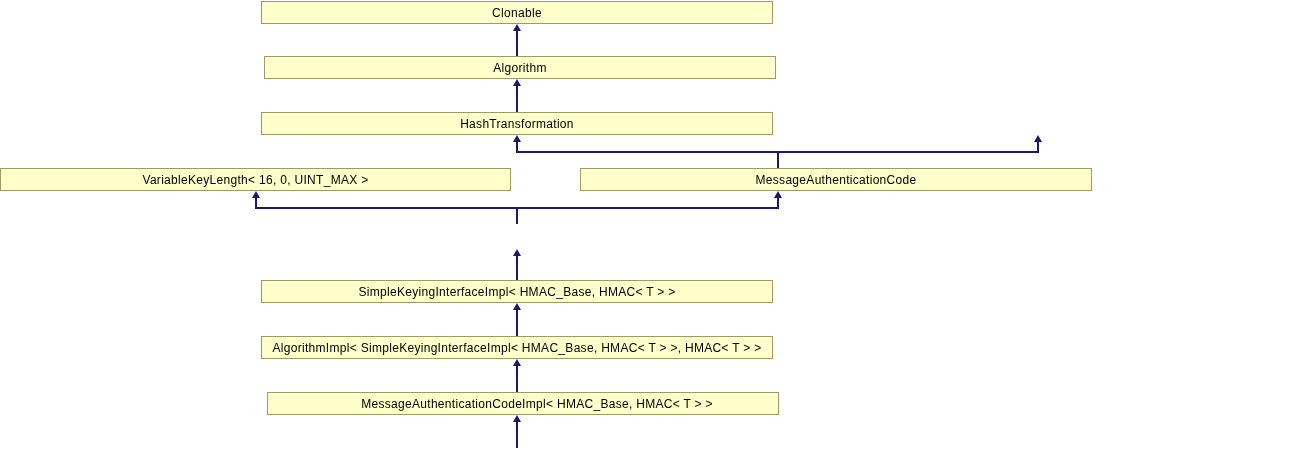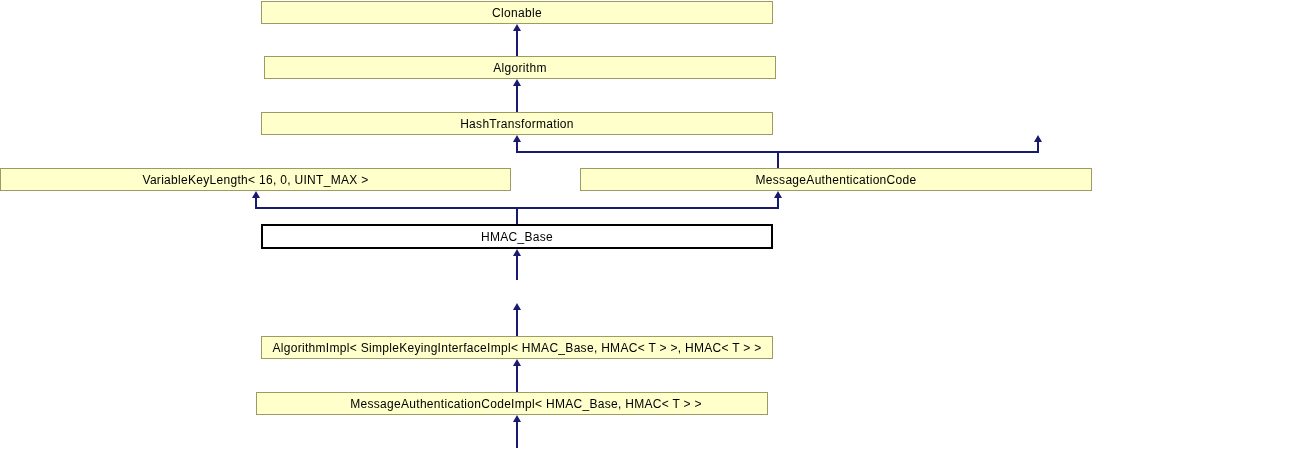--- a/index.html
+++ b/index.html
@@ -72,26 +72,26 @@
 
   <div class="node" style="left:264px; top:56px;">Algorithm</div>
 
   <div class="node" style="left:261px; top:112px;">HashTransformation</div>
 
 
   <div class="node" style="left:0px; top:168px; width:511px;">VariableKeyLength&lt; 16, 0, UINT_MAX &gt;</div>
 
   <div class="node" style="left:550px; top:168px;margin-left:30px;">MessageAuthenticationCode</div>
 
-  <div class="node current" style="left:261px; top:224px;">HMAC_Base</div>
 
+  <div class="node" style="left:261px; top:280px;">SimpleKeyingInterfaceImpl&lt; HMAC_Base, HMAC&lt; T &gt; &gt;</div>
 
   <div class="node" style="left:261px; top:336px;text-align:right;">AlgorithmImpl&lt; SimpleKeyingInterfaceImpl&lt; HMAC_Base, HMAC&lt; T &gt; &gt;, HMAC&lt; T &gt; &gt;</div>
 
-  <div class="node" style="left:256px; top:392px;padding-left:28px;">MessageAuthenticationCodeImpl&lt; HMAC_Base, HMAC&lt; T &gt; &gt;</div>
+  <div class="node" style="left:267px; top:392px;padding-left:28px;">MessageAuthenticationCodeImpl&lt; HMAC_Base, HMAC&lt; T &gt; &gt;</div>
 
 
   <div class="arrow" style="left:513px; top:24px;"></div>
   <div class="vline" style="left:516px; top:30px; height:26px;"></div>
 
   <div class="arrow" style="left:513px; top:79px;"></div>
   <div class="vline" style="left:516px; top:85px; height:27px;"></div>
 
   <div class="arrow" style="left:513px; top:135px;"></div>
   <div class="vline" style="left:516px; top:141px; height:11px;"></div>

